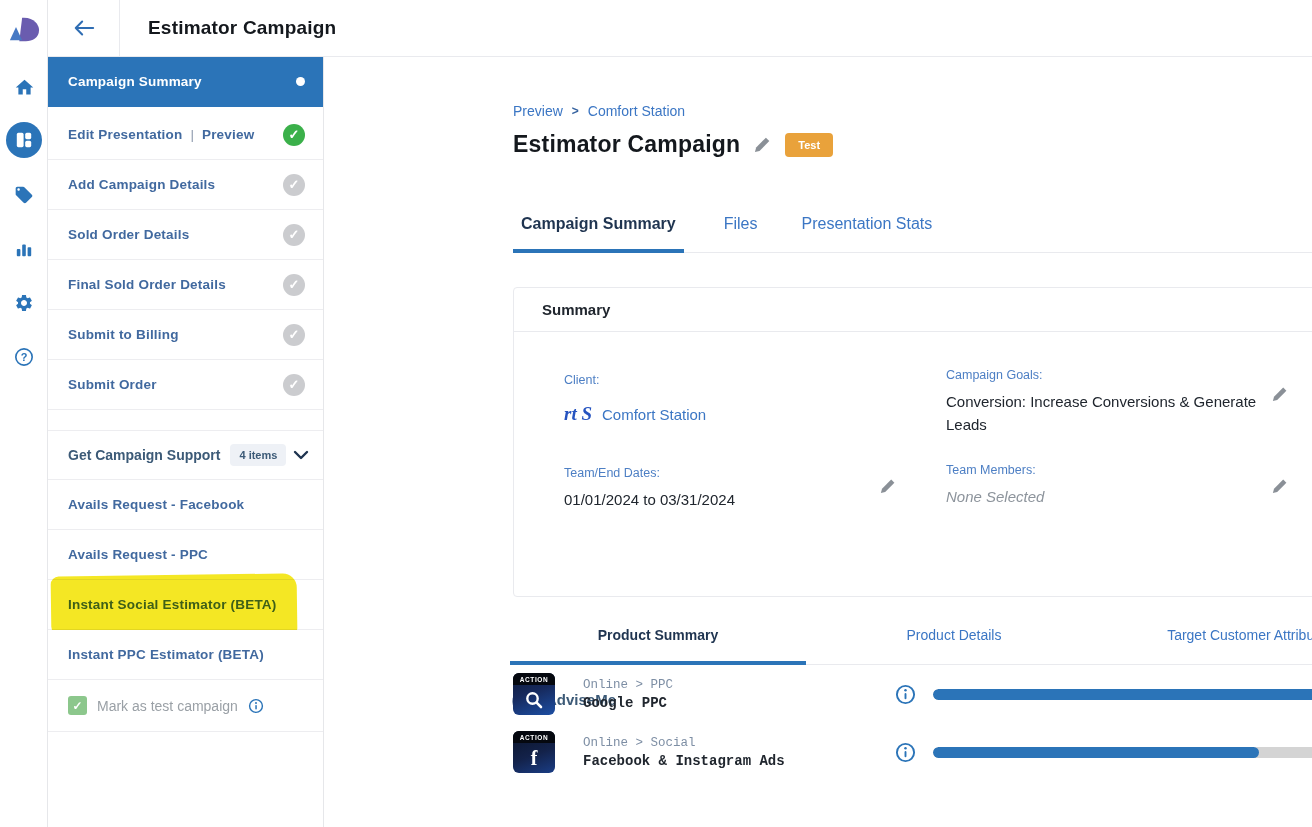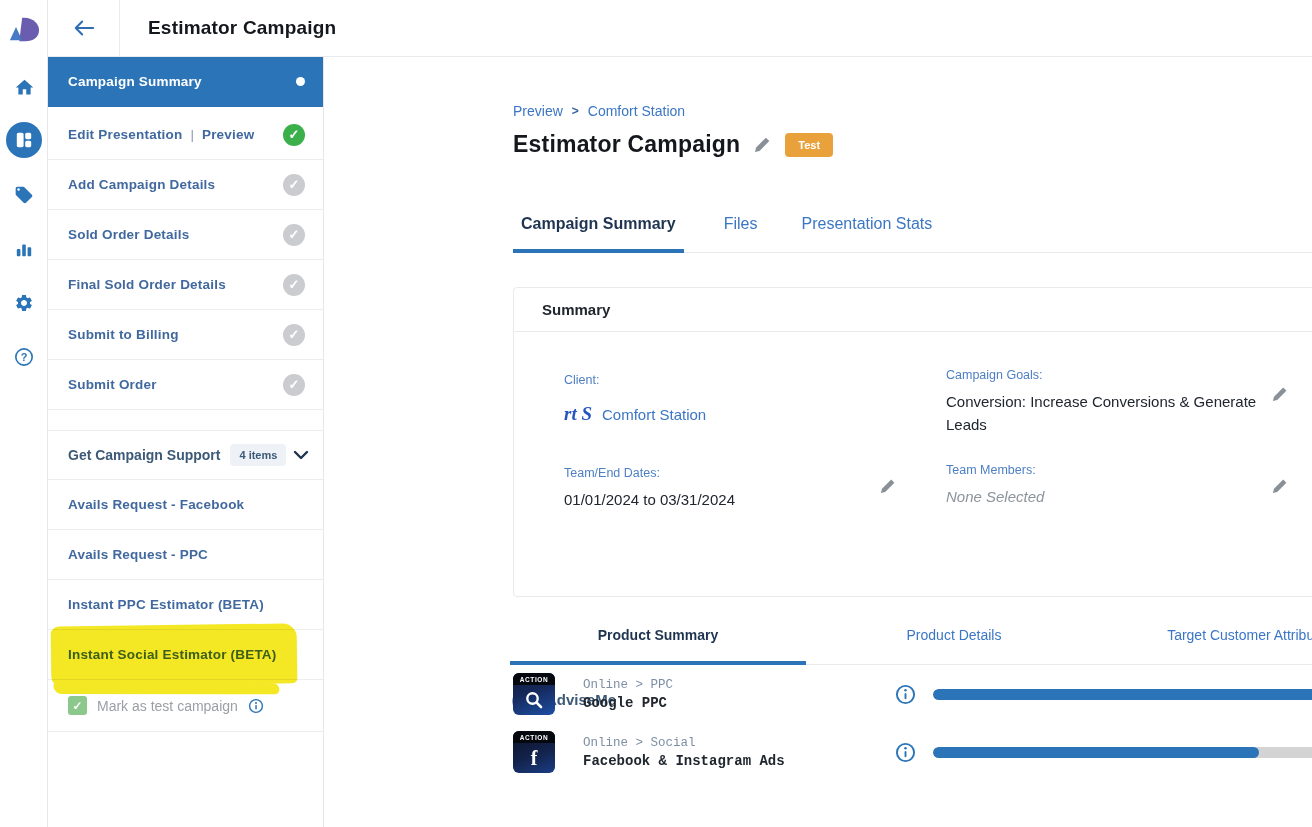--- a/index.html
+++ b/index.html
@@ -221,25 +221,25 @@
       </span>
     </div>
 
     <div class="sb-item">
       <span class="lbl">Avails Request - Facebook</span>
     </div>
     <div class="sb-item">
       <span class="lbl">Avails Request - PPC</span>
     </div>
     <div class="sb-item">
-      <span class="lbl">Instant PPC Estimator (BETA)</span>
-    </div>
-    <div class="sb-item">
       <span class="lbl">Instant Social Estimator (BETA)</span>
       <div class="hl-marker"></div>
+    </div>
+    <div class="sb-item">
+      <span class="lbl">Instant PPC Estimator (BETA)</span>
     </div>
 
     <div class="test-row">
       <span class="cbx">✓</span>
       <span class="test-lbl">Mark as test campaign</span>
       <svg width="16" height="16" viewBox="0 0 18 18" style="cursor:pointer">
         <circle cx="9" cy="9" r="7.2" fill="none" stroke="#2b74b8" stroke-width="1.6"></circle>
         <rect x="8.2" y="8" width="1.7" height="5" rx=".8" fill="#2b74b8"></rect>
         <circle cx="9" cy="5.6" r="1.1" fill="#2b74b8"></circle>
       </svg>

